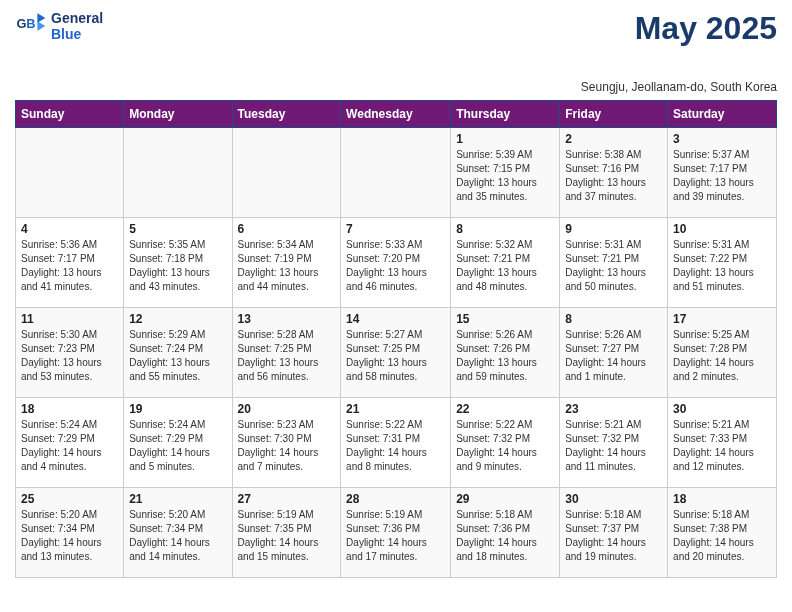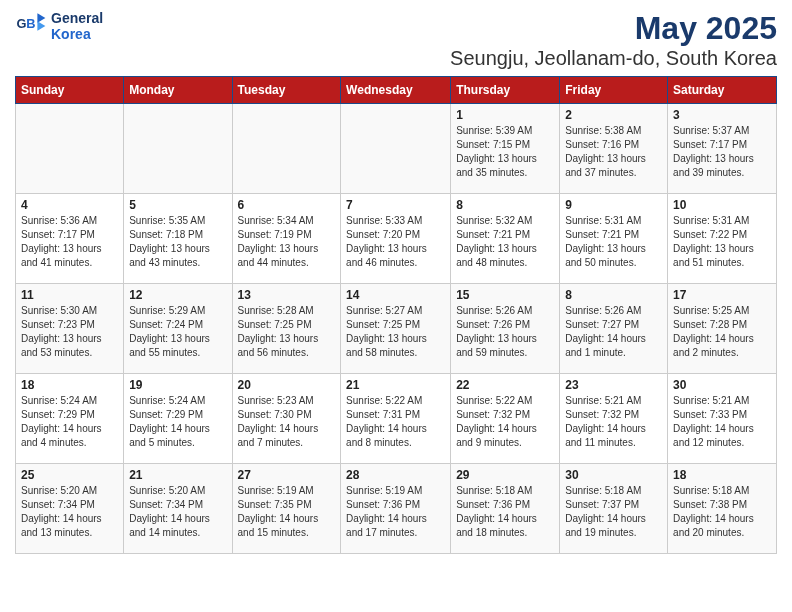--- a/index.html
+++ b/index.html
@@ -27,30 +27,31 @@
     }
     .title-block {
       text-align: right;
     }
     .month-title {
       font-size: 32px;
       font-weight: bold;
       color: #1a3a6b;
     }
     .location-title {
-      font-size: 20px;
+      font-size: 12px;
       color: #333;
+      margin-top: 33px;
     }
     table {
       width: 100%;
       border-collapse: collapse;
       font-size: 10.5px;
     }
     thead th {
-      background-color: #b91c1c;
+      background-color: #701a75;
       color: #fff;
       padding: 6px 5px;
       text-align: left;
       font-size: 12px;
       font-weight: bold;
       border: 1px solid #1a4a8a;
     }
     td {
       border: 1px solid #ccc;
       vertical-align: top;
@@ -90,21 +91,21 @@
       <rect width="40" height="40" fill="white"></rect>
 
       <text x="2" y="22" font-size="16" font-weight="bold" fill="#1a3a6b" font-family="Arial">G</text>
       <text x="14" y="22" font-size="16" font-weight="bold" fill="#2266cc" font-family="Arial">B</text>
 
       <polygon points="28,4 38,10 28,16" fill="#2266cc"></polygon>
       <polygon points="28,14 38,20 28,26" fill="#4499ee"></polygon>
     </svg>
     <div>
       <div style="color:#1a3a6b;font-weight:bold;font-size:14px;">General</div>
-      <div style="color:#2266cc;font-weight:bold;font-size:14px;">Korea</div>
+      <div style="color:#2266cc;font-weight:bold;font-size:14px;">Blue</div>
     </div>
   </div>
   <div class="title-block">
     <div class="month-title">May 2025</div>
     <div class="location-title">Seungju, Jeollanam-do, South Korea</div>
   </div>
 </div>
 
 <table>
   <thead>

